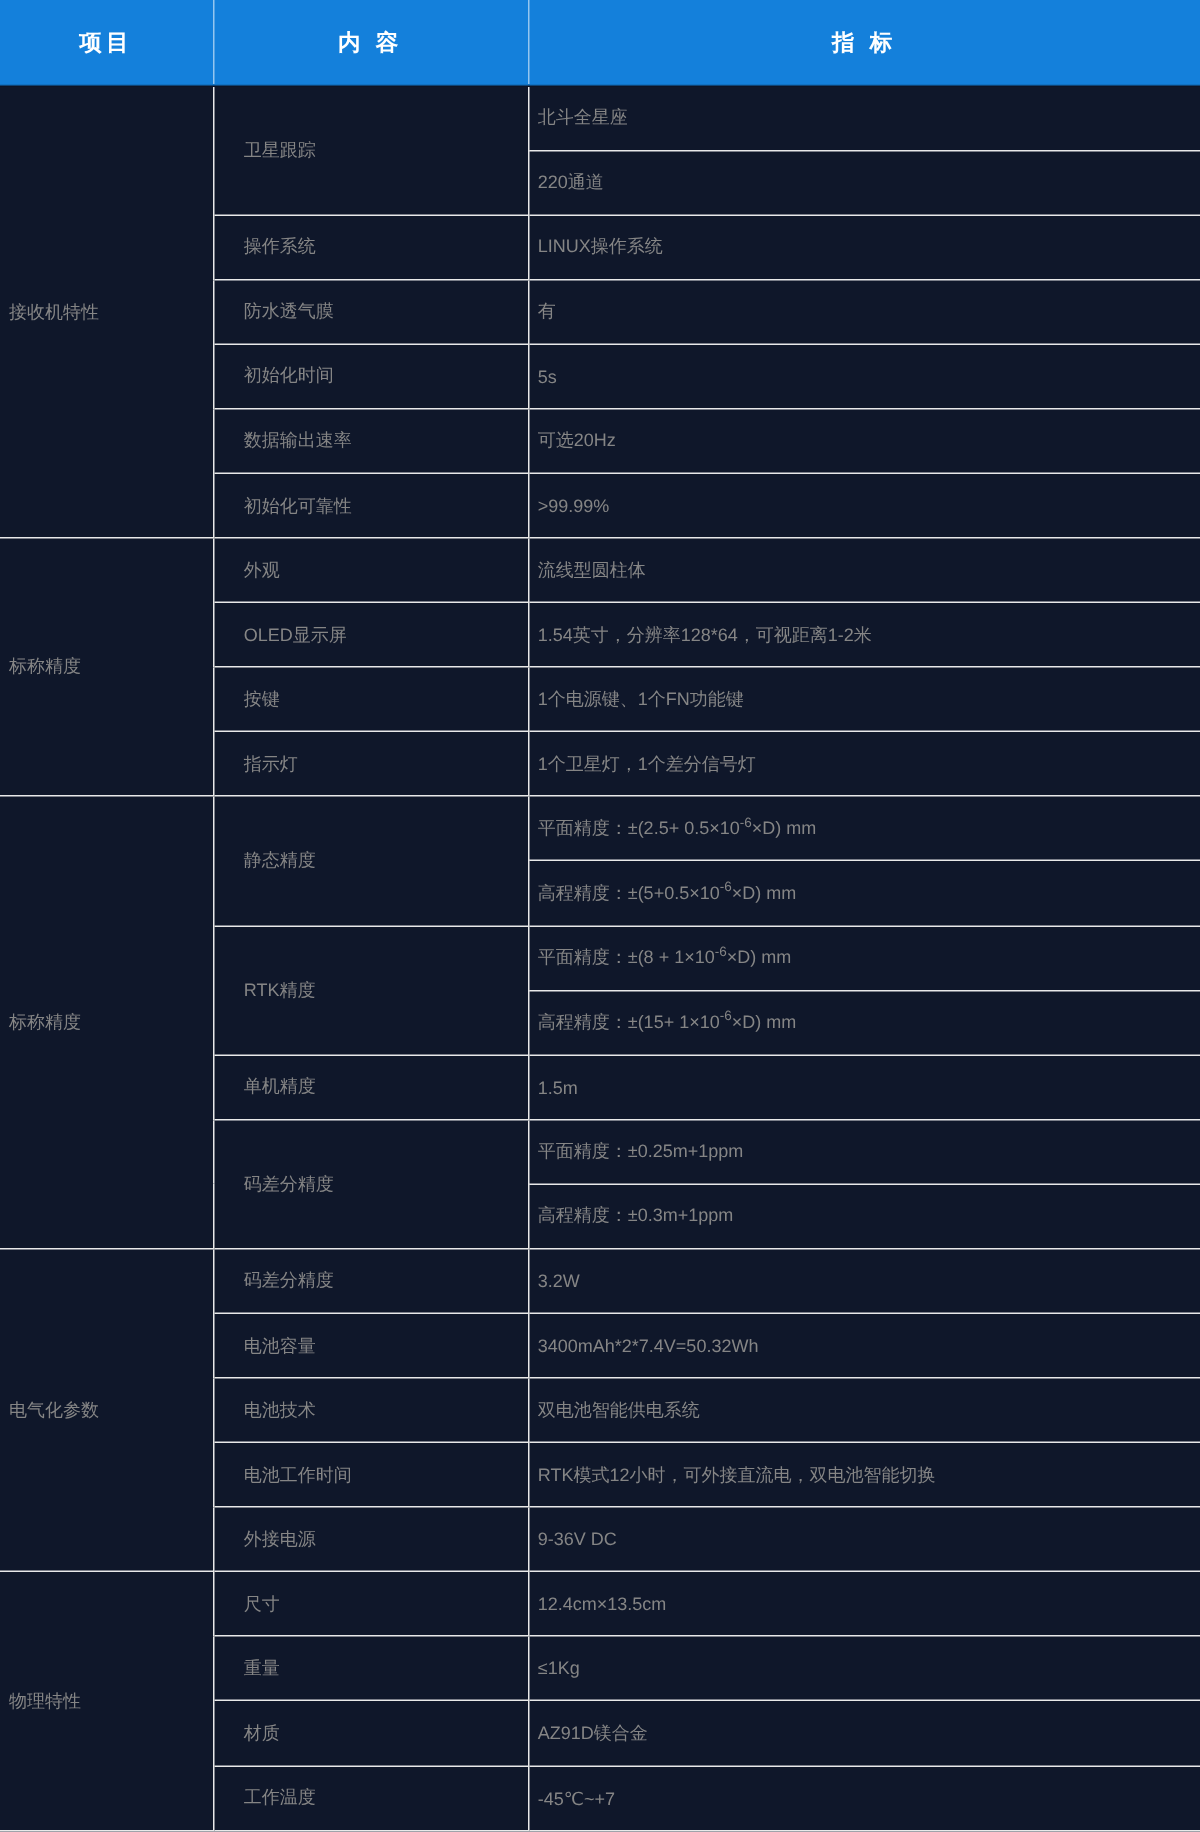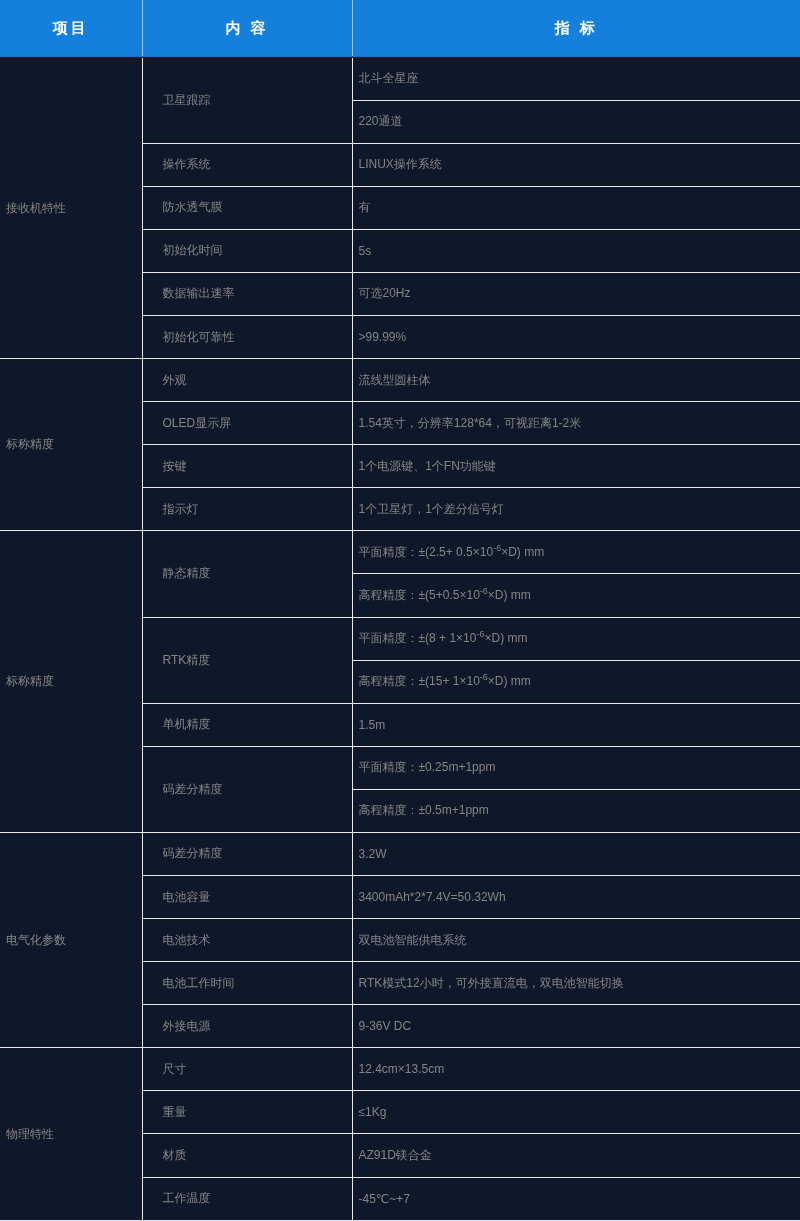--- a/index.html
+++ b/index.html
@@ -148,21 +148,21 @@
       </tr>
       <tr>
         <td class="content-cell">单机精度</td>
         <td class="spec-cell">1.5m</td>
       </tr>
       <tr>
         <td class="content-cell" rowspan="2">码差分精度</td>
         <td class="spec-cell">平面精度：±0.25m+1ppm</td>
       </tr>
       <tr>
-        <td class="spec-cell">高程精度：±0.5m+1ppm</td>
+        <td class="spec-cell">高程精度：±0.3m+1ppm</td>
       </tr>
 
       <tr>
         <td class="group-cell" rowspan="5">电气化参数</td>
         <td class="content-cell">码差分精度</td>
         <td class="spec-cell">3.2W</td>
       </tr>
       <tr>
         <td class="content-cell">电池容量</td>
         <td class="spec-cell">3400mAh*2*7.4V=50.32Wh</td>

